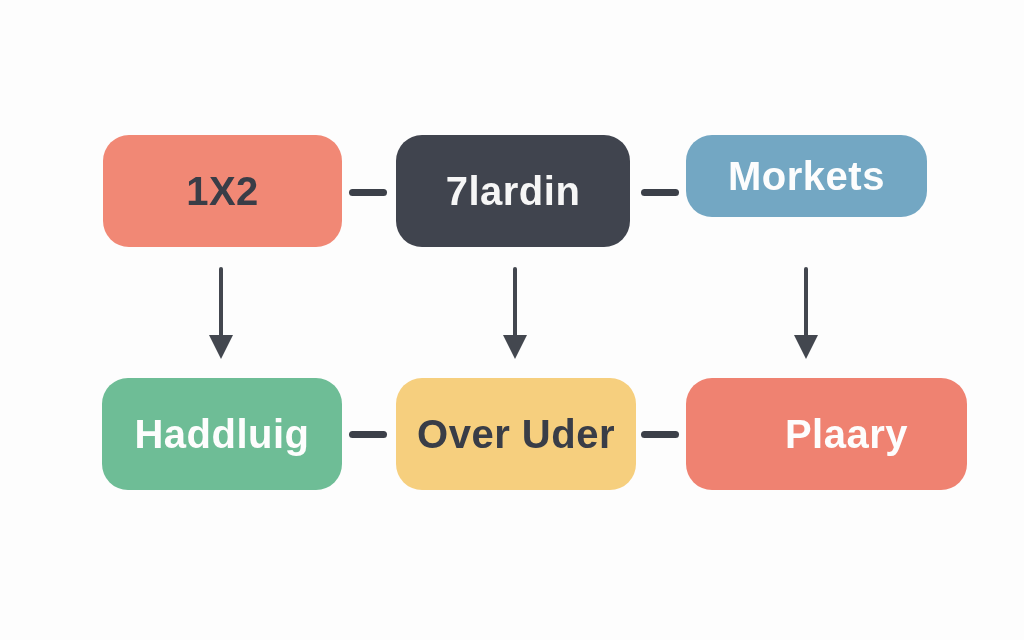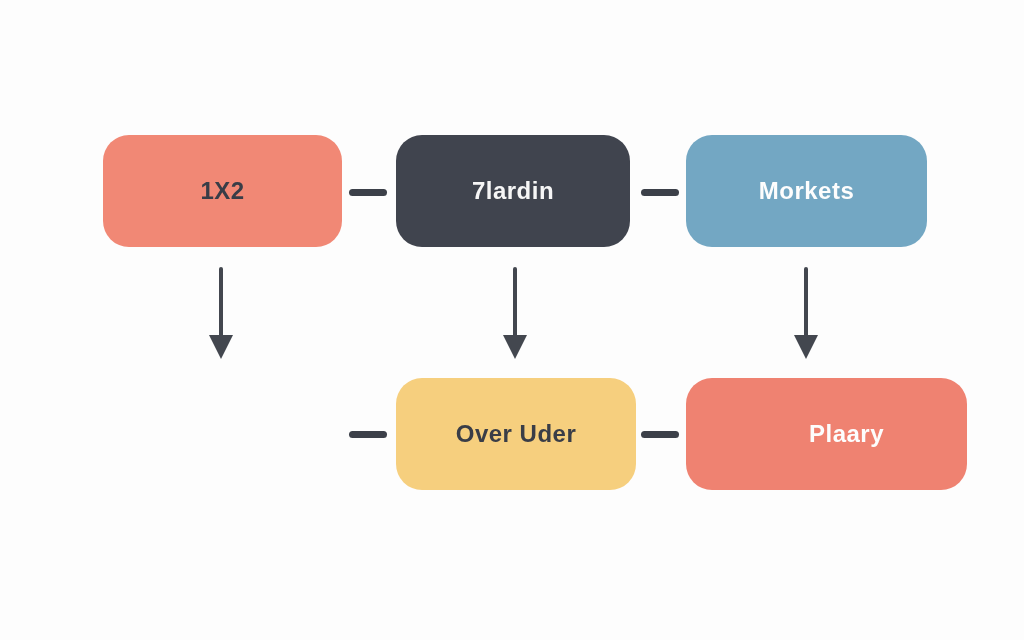--- a/index.html
+++ b/index.html
@@ -17,29 +17,29 @@
     background: #FDFDFD;
   }
   .node {
     position: absolute;
     display: flex;
     align-items: center;
     justify-content: center;
     border-radius: 26px;
   }
   .node-label {
-    font-size: 24px;
+    font-size: 40px;
     font-weight: 700;
     letter-spacing: 0.5px;
     white-space: nowrap;
   }
   
   .n-top-left      { left: 103px; top: 135px; width: 239px; height: 112px; }
   .n-top-center    { left: 396px; top: 135px; width: 234px; height: 112px; align-items: center; }
-  .n-top-right     { left: 686px; top: 135px; width: 241px; height: 112px; }
+  .n-top-right     { left: 686px; top: 135px; width: 241px; height: 82px; }
   .n-bottom-left   { left: 102px; top: 378px; width: 240px; height: 112px; }
   .n-bottom-center { left: 396px; top: 378px; width: 240px; height: 112px; }
   .n-bottom-right  { left: 686px; top: 378px; width: 241px; height: 112px; padding-left: 40px; }
   
   .dash {
     position: absolute;
     width: 38px;
     height: 7px;
     border-radius: 4px;
   }
@@ -68,20 +68,23 @@
   </div>
 
   <div class="node n-top-center" style="background-color: rgb(64, 68, 78); color: rgb(246, 246, 246);">
     <span class="node-label">7lardin</span>
   </div>
 
   <div class="node n-top-right" style="background-color: rgb(115, 167, 195); color: rgb(253, 253, 253);">
     <span class="node-label">Morkets</span>
   </div>
 
+  <div class="node n-bottom-left" style="background-color: rgb(110, 189, 150); color: rgb(253, 253, 253);">
+    <span class="node-label">Haddluig</span>
+  </div>
 
   <div class="node n-bottom-center" style="background-color: rgb(246, 207, 126); color: rgb(57, 61, 71);">
     <span class="node-label">Over Uder</span>
   </div>
 
   <div class="node n-bottom-right" style="background-color: rgb(239, 130, 113); color: rgb(253, 253, 253);">
     <span class="node-label">Plaary</span>
   </div>
 
   <div class="dash d-row1-left" style="background-color: rgb(60, 64, 73);"></div>

